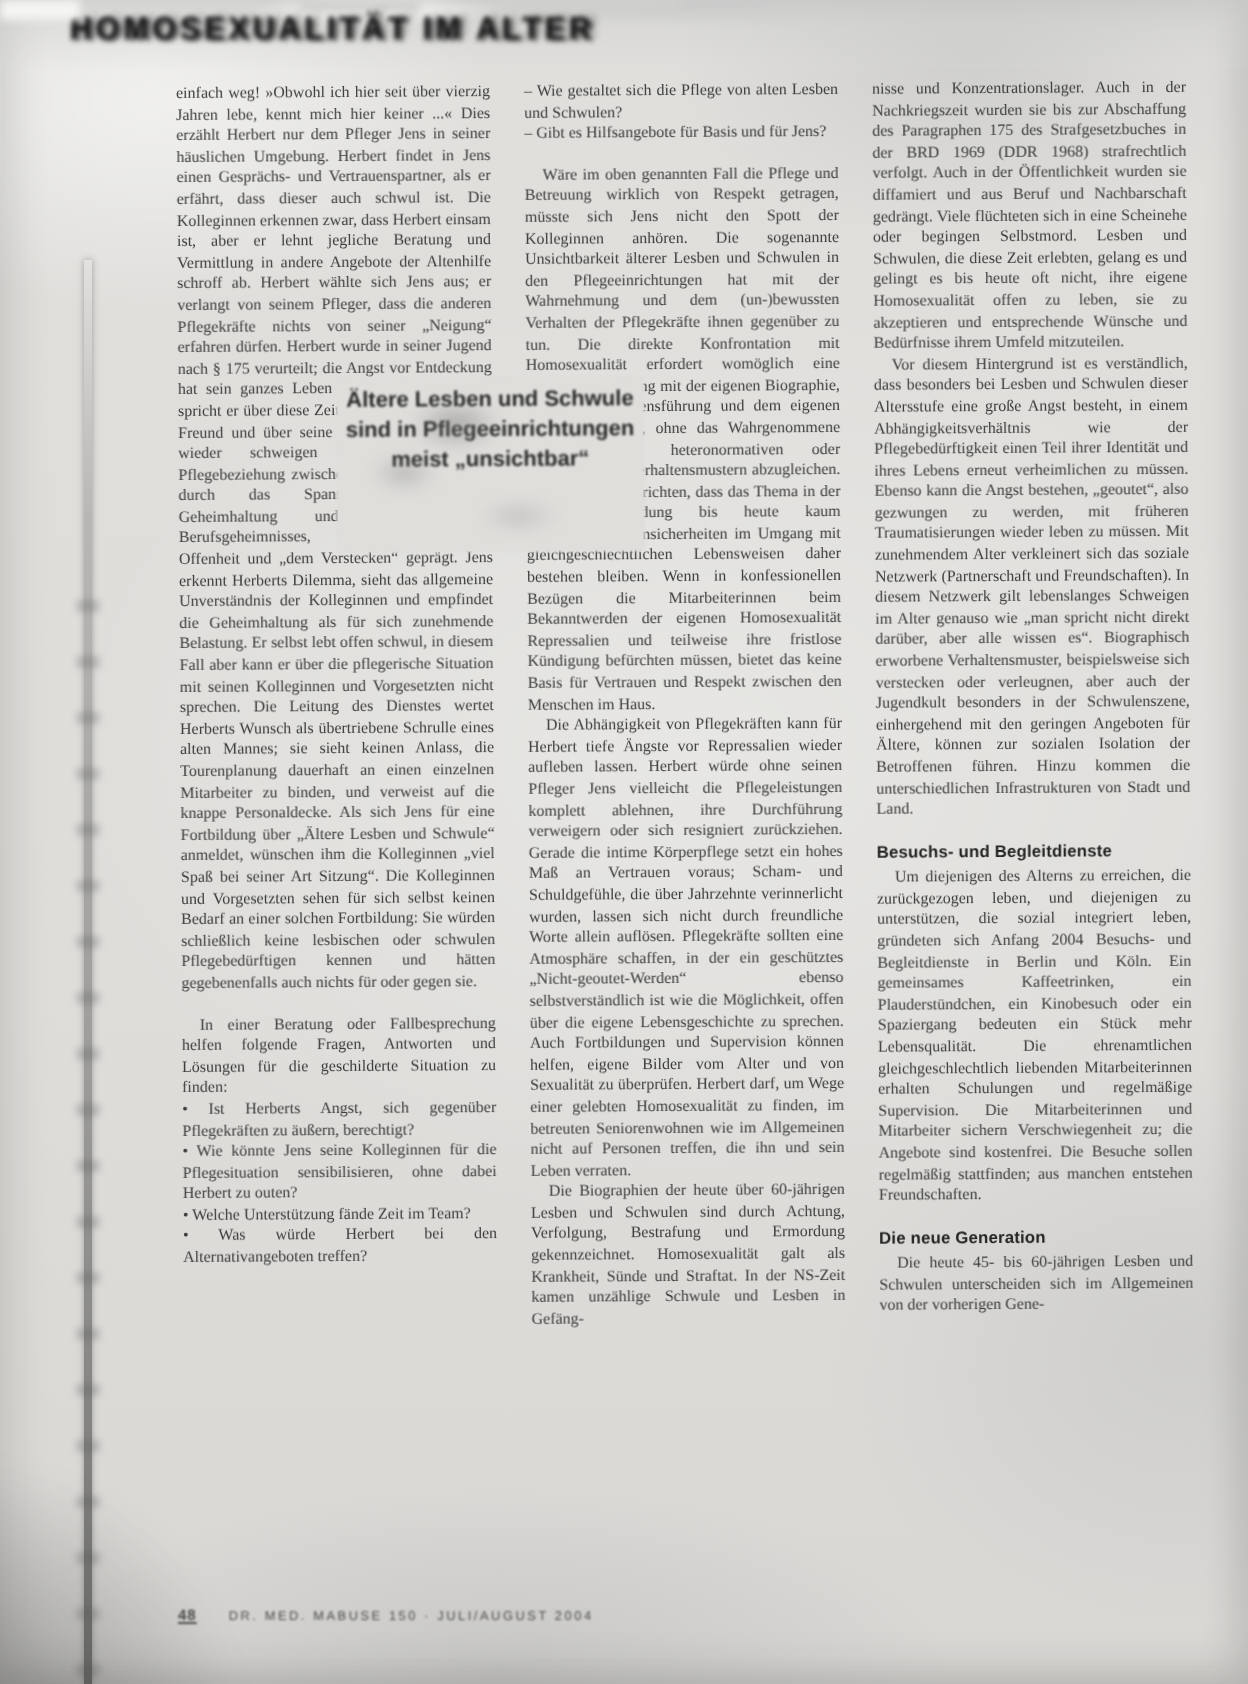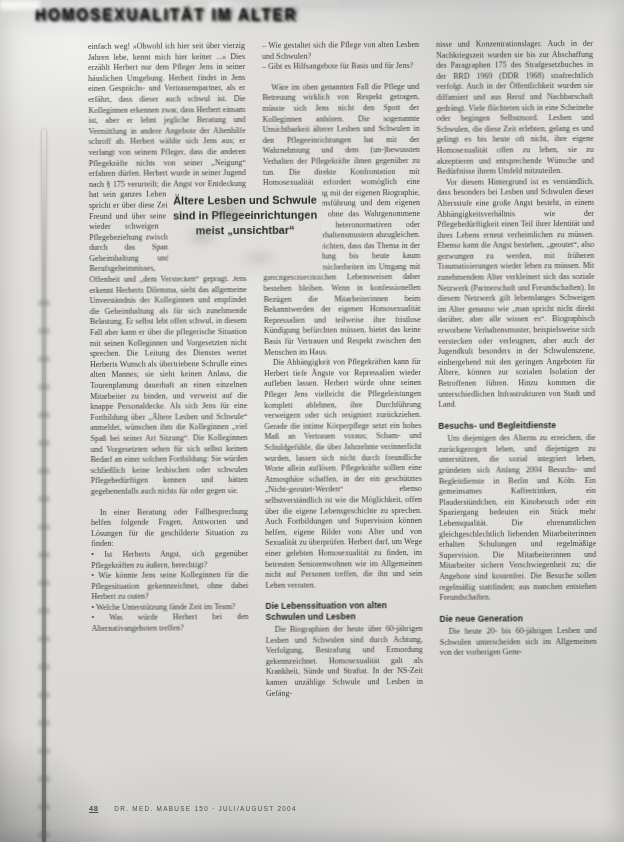--- a/index.html
+++ b/index.html
@@ -105,41 +105,40 @@
   </div>
 
   <div class="white-sliver"></div>
 
   <div class="textblock">
 
     <div class="col col1">
       <p class="para">einfach weg! »Obwohl ich hier seit über vierzig Jahren lebe, kennt mich hier keiner ...« Dies erzählt Herbert nur dem Pfleger Jens in seiner häuslichen Umgebung. Herbert findet in Jens einen Gesprächs- und Vertrauenspartner, als er erfährt, dass dieser auch schwul ist. Die Kolleginnen erkennen zwar, dass Herbert einsam ist, aber er lehnt jegliche Beratung und Vermittlung in andere Angebote der Altenhilfe schroff ab. Herbert wählte sich Jens aus; er verlangt von seinem Pfleger, dass die anderen Pflegekräfte nichts von seiner „Neigung“ erfahren dürfen. Herbert wurde in seiner Jugend nach § 175 verurteilt; die Angst vor Entdeckung hat sein ganzes Leben geprägt. Nur mit Jens spricht er über diese Zeit, über den verstorbenen Freund und über seine Sorge, in einem Heim wieder schweigen zu müssen. Die Pflegebeziehung zwischen Jens und Herbert ist durch das Spannungsfeld zwischen Geheimhaltung und Wahrung des Berufsgeheimnisses, zwischen Sicherheit, Offenheit und „dem Verstecken“ geprägt. Jens erkennt Herberts Dilemma, sieht das allgemeine Unverständnis der Kolleginnen und empfindet die Geheimhaltung als für sich zunehmende Belastung. Er selbst lebt offen schwul, in diesem Fall aber kann er über die pflegerische Situation mit seinen Kolleginnen und Vorgesetzten nicht sprechen. Die Leitung des Dienstes wertet Herberts Wunsch als übertriebene Schrulle eines alten Mannes; sie sieht keinen Anlass, die Tourenplanung dauerhaft an einen einzelnen Mitarbeiter zu binden, und verweist auf die knappe Personaldecke. Als sich Jens für eine Fortbildung über „Ältere Lesben und Schwule“ anmeldet, wünschen ihm die Kolleginnen „viel Spaß bei seiner Art Sitzung“. Die Kolleginnen und Vorgesetzten sehen für sich selbst keinen Bedarf an einer solchen Fortbildung: Sie würden schließlich keine lesbischen oder schwulen Pflegebedürftigen kennen und hätten gegebenenfalls auch nichts für oder gegen sie.</p>
       <p class="para indent gap">In einer Beratung oder Fallbesprechung helfen folgende Fragen, Antworten und Lösungen für die geschilderte Situation zu finden:</p>
       <p class="bullet">• Ist Herberts Angst, sich gegenüber Pflegekräften zu äußern, berechtigt?</p>
-      <p class="bullet">• Wie könnte Jens seine Kolleginnen für die Pflegesituation gekennzeichnet, ohne dabei Herbert zu outen?</p>
+      <p class="bullet">• Wie könnte Jens seine Kolleginnen für die Pflegesituation sensibilisieren, ohne dabei Herbert zu outen?</p>
       <p class="bullet">• Welche Unterstützung fände Zeit im Team?</p>
       <p class="bullet">• Was würde Herbert bei den Alternativangeboten treffen?</p>
     </div>
 
     <div class="col col2">
       <p class="dialog">– Wie gestaltet sich die Pflege von alten Lesben und Schwulen?</p>
       <p class="dialog">– Gibt es Hilfsangebote für Basis und für Jens?</p>
       <p class="para indent gap">Wäre im oben genannten Fall die Pflege und Betreuung wirklich von Respekt getragen, müsste sich Jens nicht den Spott der Kolleginnen anhören. Die sogenannte Unsichtbarkeit älterer Lesben und Schwulen in den Pflegeeinrichtungen hat mit der Wahrnehmung und dem (un-)bewussten Verhalten der Pflegekräfte ihnen gegenüber zu tun. Die direkte Konfrontation mit Homosexualität erfordert womöglich eine Auseinandersetzung mit der eigenen Biographie, der eigenen Lebensführung und dem eigenen Rollenverständnis, ohne das Wahrgenommene vorschnell mit heteronormativen oder homosexuellen Verhaltensmustern abzugleichen. Auszubildende berichten, dass das Thema in der Altenpflegeausbildung bis heute kaum vorkommt und Unsicherheiten im Umgang mit gleichgeschlechtlichen Lebensweisen daher bestehen bleiben. Wenn in konfessionellen Bezügen die Mitarbeiterinnen beim Bekanntwerden der eigenen Homosexualität Repressalien und teilweise ihre fristlose Kündigung befürchten müssen, bietet das keine Basis für Vertrauen und Respekt zwischen den Menschen im Haus.</p>
       <p class="para indent">Die Abhängigkeit von Pflegekräften kann für Herbert tiefe Ängste vor Repressalien wieder aufleben lassen. Herbert würde ohne seinen Pfleger Jens vielleicht die Pflegeleistungen komplett ablehnen, ihre Durchführung verweigern oder sich resigniert zurückziehen. Gerade die intime Körperpflege setzt ein hohes Maß an Vertrauen voraus; Scham- und Schuldgefühle, die über Jahrzehnte verinnerlicht wurden, lassen sich nicht durch freundliche Worte allein auflösen. Pflegekräfte sollten eine Atmosphäre schaffen, in der ein geschütztes „Nicht-geoutet-Werden“ ebenso selbstverständlich ist wie die Möglichkeit, offen über die eigene Lebensgeschichte zu sprechen. Auch Fortbildungen und Supervision können helfen, eigene Bilder vom Alter und von Sexualität zu überprüfen. Herbert darf, um Wege einer gelebten Homosexualität zu finden, im betreuten Seniorenwohnen wie im Allgemeinen nicht auf Personen treffen, die ihn und sein Leben verraten.</p>
-      <p class="heading">Die Lebenssituation von alten Schwulen und Lesben</p>
       <p class="para indent">Die Biographien der heute über 60-jährigen Lesben und Schwulen sind durch Achtung, Verfolgung, Bestrafung und Ermordung gekennzeichnet. Homosexualität galt als Krankheit, Sünde und Straftat. In der NS-Zeit kamen unzählige Schwule und Lesben in Gefäng-</p>
     </div>
 
     <div class="col col3">
       <p class="para">nisse und Konzentrationslager. Auch in der Nachkriegszeit wurden sie bis zur Abschaffung des Paragraphen 175 des Strafgesetzbuches in der BRD 1969 (DDR 1968) strafrechtlich verfolgt. Auch in der Öffentlichkeit wurden sie diffamiert und aus Beruf und Nachbarschaft gedrängt. Viele flüchteten sich in eine Scheinehe oder begingen Selbstmord. Lesben und Schwulen, die diese Zeit erlebten, gelang es und gelingt es bis heute oft nicht, ihre eigene Homosexualität offen zu leben, sie zu akzeptieren und entsprechende Wünsche und Bedürfnisse ihrem Umfeld mitzuteilen.</p>
       <p class="para indent">Vor diesem Hintergrund ist es verständlich, dass besonders bei Lesben und Schwulen dieser Altersstufe eine große Angst besteht, in einem Abhängigkeitsverhältnis wie der Pflegebedürftigkeit einen Teil ihrer Identität und ihres Lebens erneut verheimlichen zu müssen. Ebenso kann die Angst bestehen, „geoutet“, also gezwungen zu werden, mit früheren Traumatisierungen wieder leben zu müssen. Mit zunehmendem Alter verkleinert sich das soziale Netzwerk (Partnerschaft und Freundschaften). In diesem Netzwerk gilt lebenslanges Schweigen im Alter genauso wie „man spricht nicht direkt darüber, aber alle wissen es“. Biographisch erworbene Verhaltensmuster, beispielsweise sich verstecken oder verleugnen, aber auch der Jugendkult besonders in der Schwulenszene, einhergehend mit den geringen Angeboten für Ältere, können zur sozialen Isolation der Betroffenen führen. Hinzu kommen die unterschiedlichen Infrastrukturen von Stadt und Land.</p>
       <p class="heading">Besuchs- und Begleitdienste</p>
       <p class="para indent">Um diejenigen des Alterns zu erreichen, die zurückgezogen leben, und diejenigen zu unterstützen, die sozial integriert leben, gründeten sich Anfang 2004 Besuchs- und Begleitdienste in Berlin und Köln. Ein gemeinsames Kaffeetrinken, ein Plauderstündchen, ein Kinobesuch oder ein Spaziergang bedeuten ein Stück mehr Lebensqualität. Die ehrenamtlichen gleichgeschlechtlich liebenden Mitarbeiterinnen erhalten Schulungen und regelmäßige Supervision. Die Mitarbeiterinnen und Mitarbeiter sichern Verschwiegenheit zu; die Angebote sind kostenfrei. Die Besuche sollen regelmäßig stattfinden; aus manchen entstehen Freundschaften.</p>
       <p class="heading">Die neue Generation</p>
-      <p class="para indent">Die heute 20- bis 60-jährigen Lesben und Schwulen unterscheiden sich im Allgemeinen von der vorherigen Gene-</p>
+      <p class="para indent">Die heute 45- bis 60-jährigen Lesben und Schwulen unterscheiden sich im Allgemeinen von der vorherigen Gene-</p>
     </div>
 
     <div class="pullquote">Ältere Lesben und Schwule sind in Pflegeeinrichtungen meist „unsichtbar“</div>
     <div class="smudge a"></div>
     <div class="smudge b"></div>
     <div class="smudge c"></div>
 
   </div>
 
   <div class="crease"></div>

